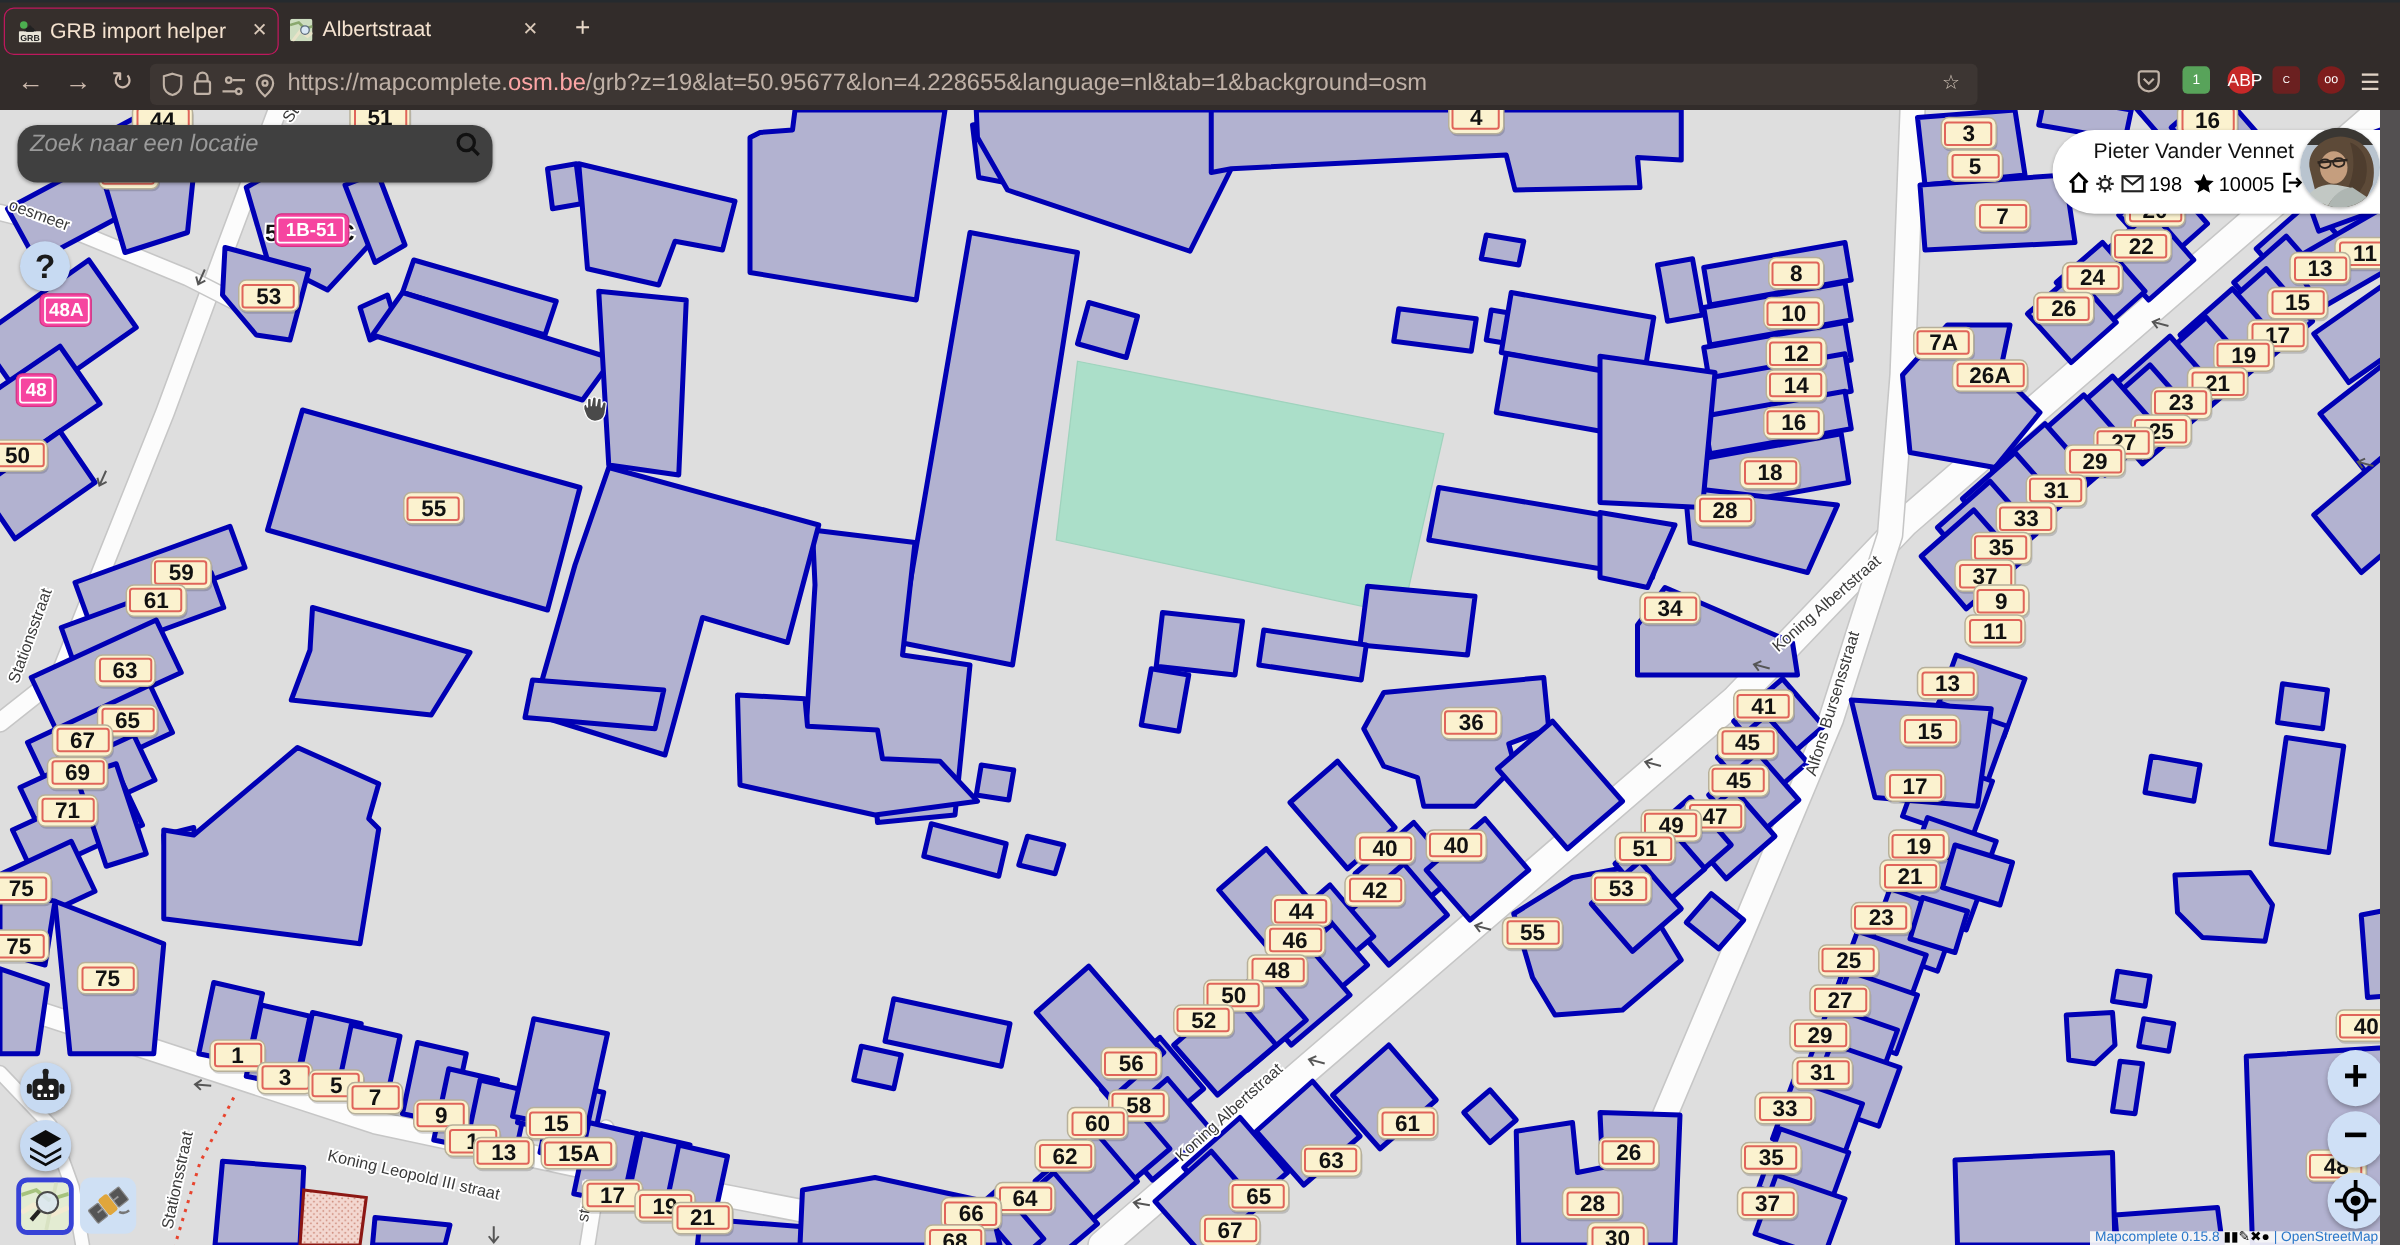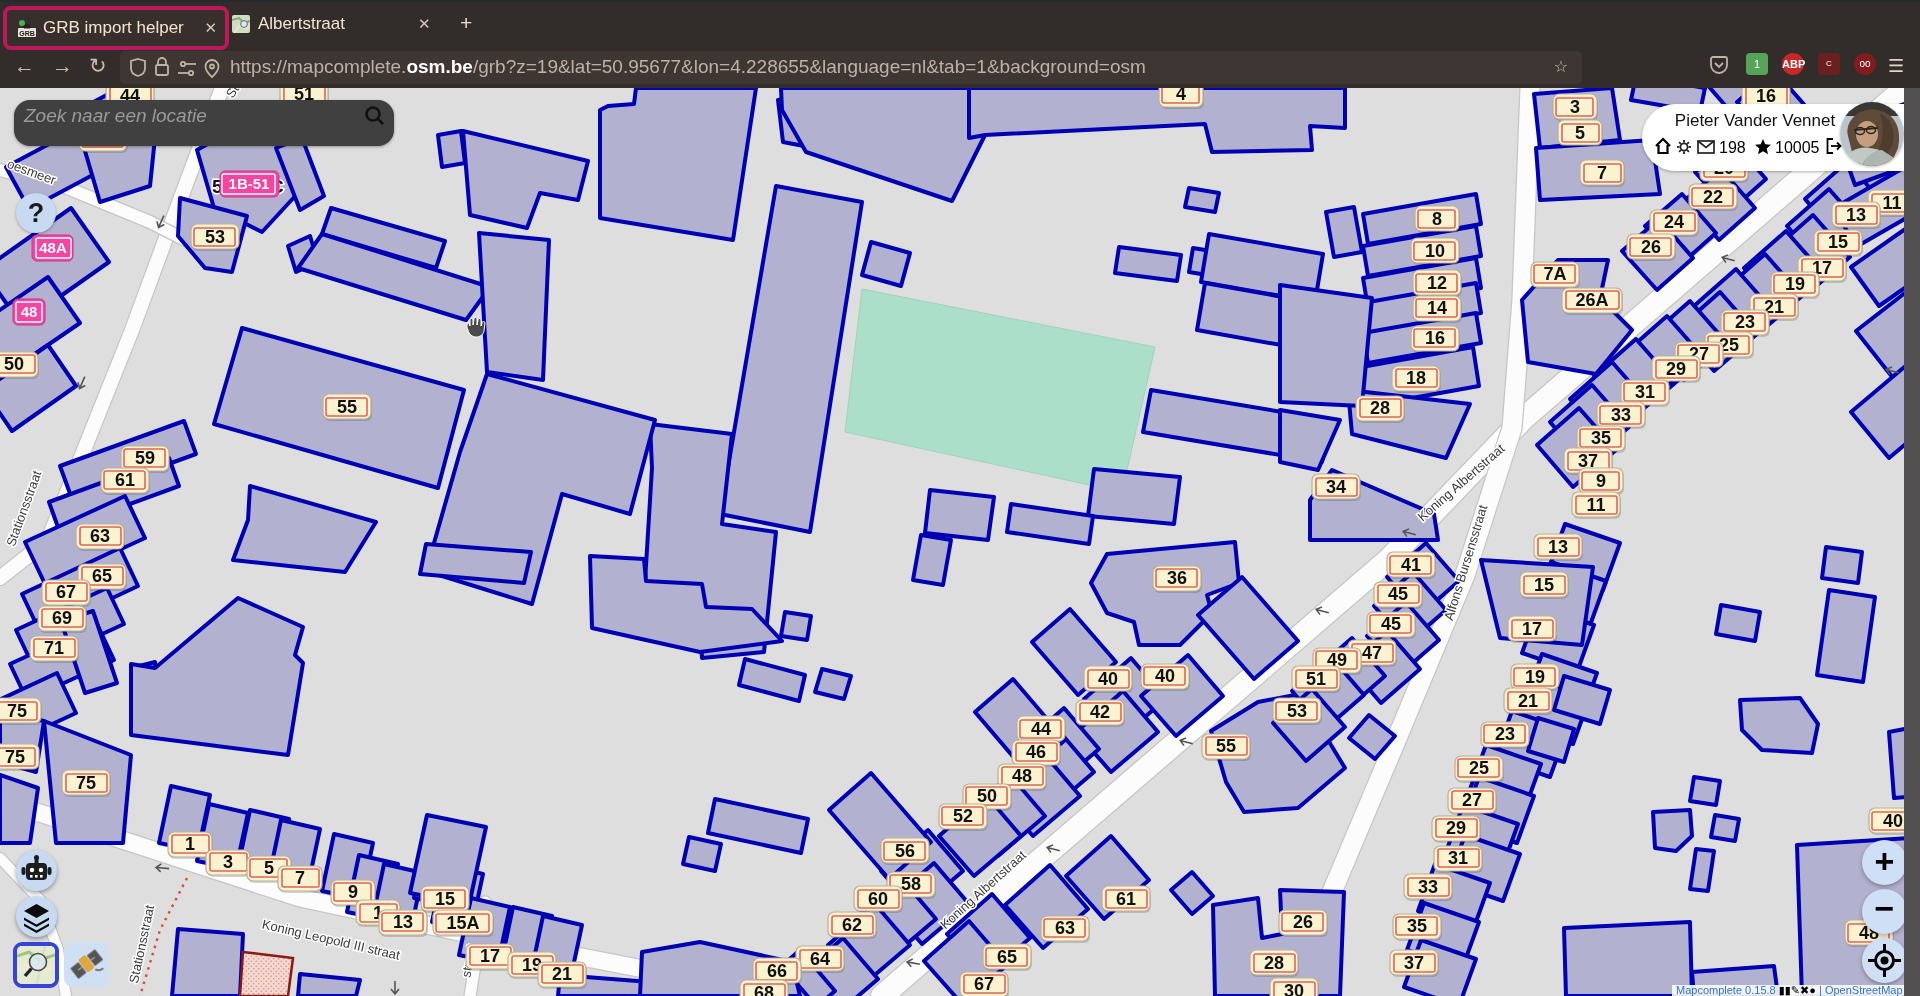--- a/index.html
+++ b/index.html
@@ -1,31 +1,31 @@
 <!DOCTYPE html>
 <html><head><meta charset="utf-8">
 <style>
   html,body { margin:0; padding:0; width:1920px; height:996px; overflow:hidden;
                font-family:"Liberation Sans",sans-serif; background:#dedede; }
   .chrome { position:absolute; left:0; top:0; width:1920px; height:88px; background:#322c2a; }
   .tabstrip { position:absolute; left:0; top:0; width:1920px; height:46px; background:#322c2a; border-top:2px solid #252a2e;}
   .tab1 { position:absolute; left:3px; top:6px; width:218px; height:36px; background:#362f2c;
-          border:4px solid #be185d; border-radius:8px; color:#f5e3d0; font-size:17px; line-height:36px; }
+          border:1px solid #be185d; border-radius:8px; color:#f5e3d0; font-size:17px; line-height:36px; }
   .tab1 .fav { position:absolute; left:11px; top:9px; width:18px; height:18px; }
   .tab1 .txt { position:absolute; left:36px; }
   .tab1 .cls { position:absolute; right:8px; color:#d9c8b8; font-size:15px;}
   .tab2 { position:absolute; left:228px; top:6px; width:210px; height:36px; color:#f5e3d0; font-size:17px; line-height:36px;}
   .tab2 .txt { position:absolute; left:30px; }
   .tabx { position:absolute; left:418px; top:6px; height:36px; color:#d9c8b8; font-size:15px; line-height:36px;}
   .tabplus { position:absolute; left:460px; top:6px; height:36px; color:#e8d8c8; font-size:21px; line-height:34px;}
   .navbt { position:absolute; top:46px; height:42px; line-height:40px; color:#cbb8ab; font-size:21px; }
   .urlfield { position:absolute; left:120px; top:51px; width:1462px; height:33px; background:#3d3633; border-radius:5px; }
   .urlicons { position:absolute; left:12px; top:0; height:33px; line-height:32px; color:#c0b2a6; font-size:15px; letter-spacing:8px;}
   .urltext { position:absolute; left:110px; top:0; height:33px; line-height:32px; color:#bfb1a7; font-size:19px; white-space:nowrap; }
-  .urltext b { color:#ffffff; font-weight:bold; }
+  .urltext b { color:#fca5a5; font-weight:normal; }
   .star { position:absolute; right:14px; top:0; height:33px; line-height:32px; color:#cfc2b6; font-size:16px;}
   .extic { position:absolute; top:53px; width:22px; height:22px; border-radius:4px; font-size:11px; text-align:center; line-height:22px; color:#fff;}
   .map { position:absolute; left:0; top:88px; width:1920px; height:908px; }
   .searchbox { position:absolute; left:14px; top:100px; width:380px; height:46px; background:#404040; border-radius:16px;
                 box-shadow:0 1px 3px rgba(0,0,0,.35); color:#9a9a9a; font-size:19px; line-height:32px;font-style:italic; }
   .helpbtn { position:absolute; left:16px; top:193px; width:40px; height:40px; border-radius:20px; background:#c7daf2;
               color:#1b1b1b; font-size:27px; font-weight:bold; text-align:center; line-height:40px; box-shadow:0 1px 3px rgba(0,0,0,.3);}
   .userpanel { position:absolute; left:1642px; top:104px; width:278px; height:67px; background:#fff; border-radius:34px 0 0 34px; box-shadow:0 1px 3px rgba(0,0,0,.3);}
   .uname { position:absolute; left:18px; top:7px; width:190px; text-align:center; font-size:17px; color:#111; }
   .uicons { position:absolute; left:12px; top:32px; font-size:16px; color:#111; }
@@ -1338,21 +1338,21 @@
       </svg>
     <div class="urltext">https://mapcomplete.<b>osm.be</b>/grb?z=19&amp;lat=50.95677&amp;lon=4.228655&amp;language=nl&amp;tab=1&amp;background=osm</div>
     <div class="star">☆</div>
   </div>
 
   <svg style="position:absolute;left:1708px;top:54px" width="22" height="22" viewBox="0 0 22 22">
       <path d="M3 5 a2 2 0 0 1 2-2 L17 3 a2 2 0 0 1 2 2 L19 11 a8 8 0 0 1-16 0 Z" fill="none" stroke="#c0b2a6" stroke-width="1.8"></path>
       <path d="M7 9 L11 13 L15 9" fill="none" stroke="#c0b2a6" stroke-width="1.8"></path>
     </svg>
   <div class="extic" style="left:1746px;background:#58a35a">1</div>
-  <div class="extic" style="left:1782px;background:#c62828;border-radius:11px;font-size:11px;font-weight:bold">ABP</div>
+  <div class="extic" style="left:1782px;background:#c62828;border-radius:11px;font-size:14px;font-weight:normal">ABP</div>
   <div class="extic" style="left:1818px;background:#6b2020;font-size:8px">C</div>
   <div class="extic" style="left:1854px;background:#7f1d1d;border-radius:11px;font-size:10px">oo</div>
   <div class="navbt" style="left:1888px;font-size:18px;color:#e0d2c4">☰</div>
 </div>
 
 <div class="searchbox"><span style="margin-left:10px">Zoek naar een locatie</span>
   <svg style="position:absolute;right:8px;top:5px" width="22" height="22" viewBox="0 0 22 22">
       <circle cx="9" cy="9" r="6.5" fill="none" stroke="#111" stroke-width="2.6"></circle>
       <line x1="13.8" y1="13.8" x2="19" y2="19" stroke="#111" stroke-width="2.6"></line>
     </svg>

